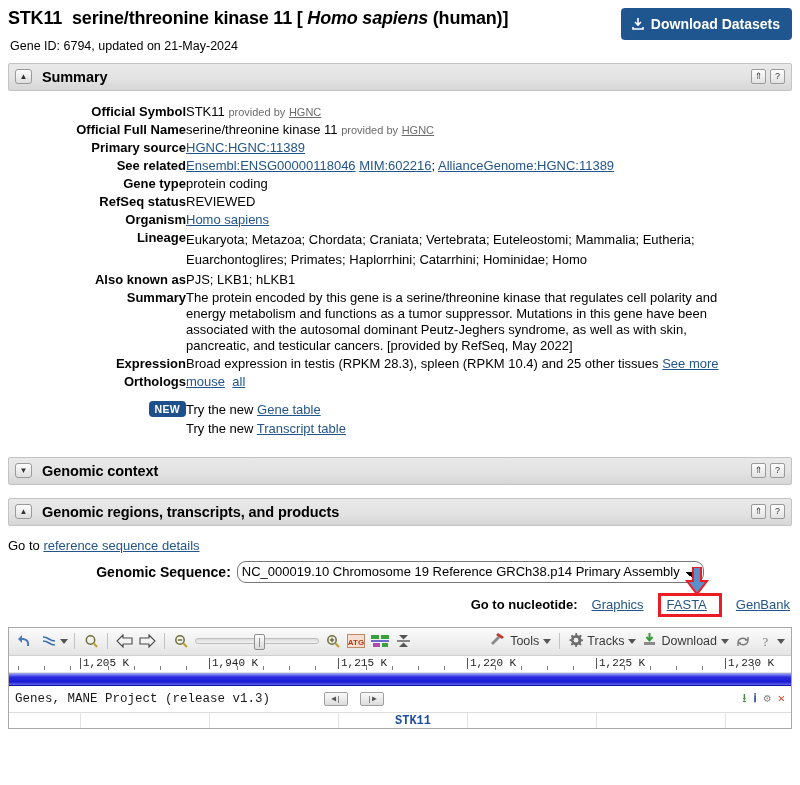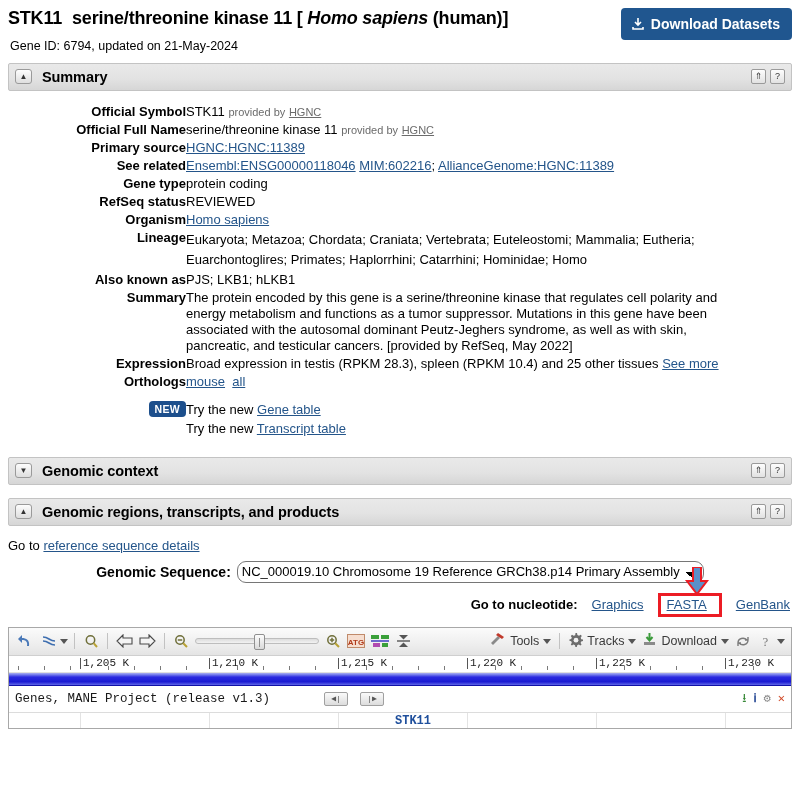--- a/index.html
+++ b/index.html
@@ -485,21 +485,21 @@
     <div class="tb-ico">
       <svg width="13" height="15" viewBox="0 0 13 15">
           <text x="6.5" y="12" font-size="13" font-family="Liberation Serif, serif" fill="#7a7a7a" text-anchor="middle">?</text>
         </svg>
     </div>
     <div class="caret"></div>
   </div>
 
   <div class="sv-ruler">
     <div class="tick-label" style="left:74px">1,205 K</div>
-    <div class="tick-label" style="left:203px">1,210 K</div>
+    <div class="tick-label" style="left:203px">1,940 K</div>
     <div class="tick-label" style="left:332px">1,215 K</div>
     <div class="tick-label" style="left:461px">1,220 K</div>
     <div class="tick-label" style="left:590px">1,225 K</div>
     <div class="tick-label" style="left:719px">1,230 K</div>
     <div class="minor-tick" style="left:9px"></div>
       <div class="minor-tick" style="left:35px"></div>
     <div class="minor-tick" style="left:61px"></div>
       <div class="minor-tick" style="left:99px"></div>
     <div class="minor-tick" style="left:125px"></div>
       <div class="minor-tick" style="left:151px"></div>

